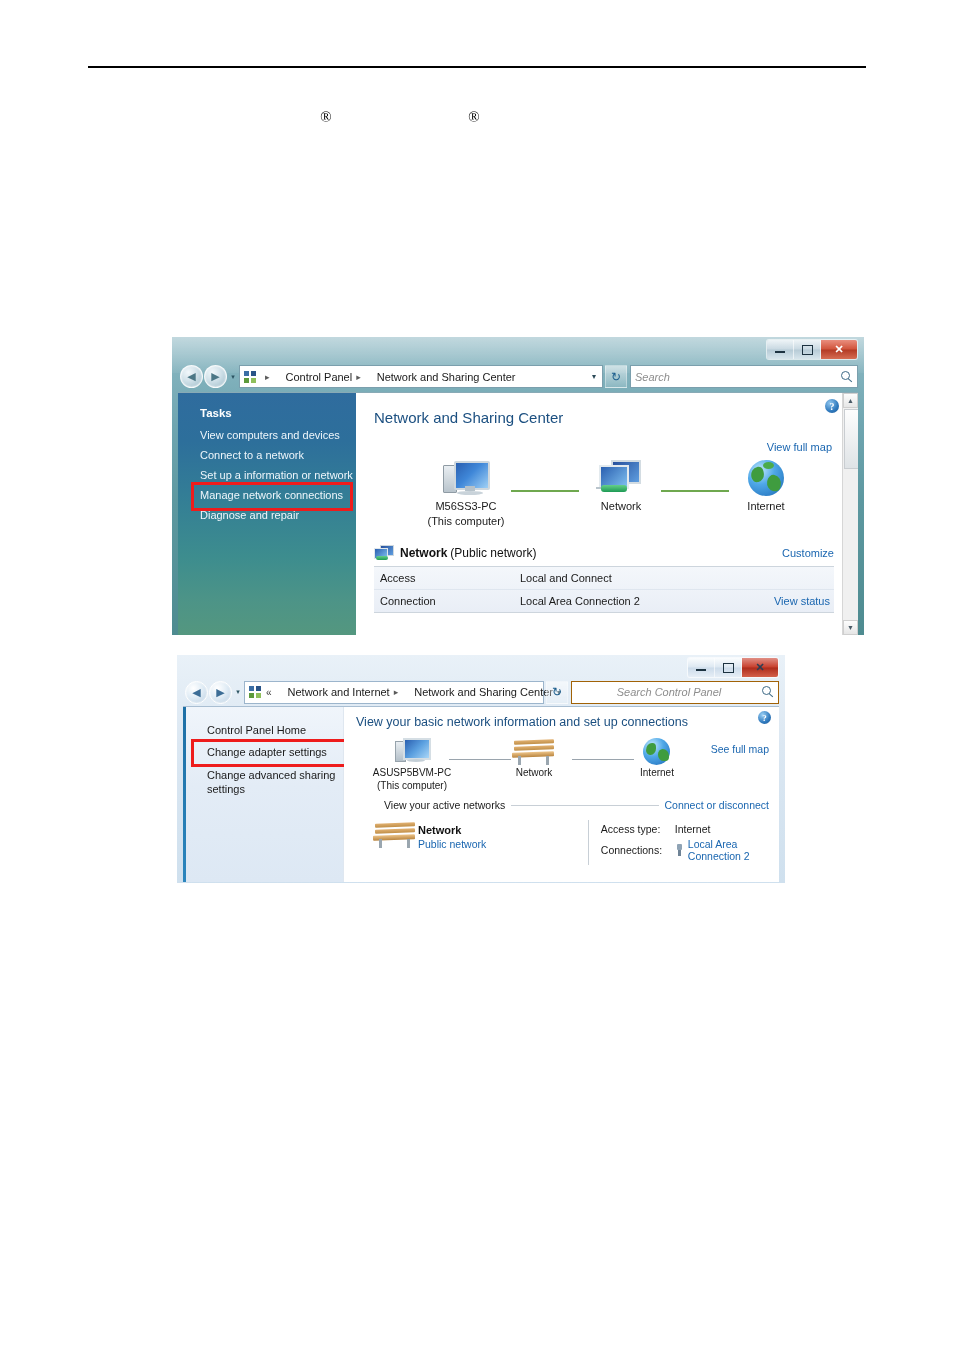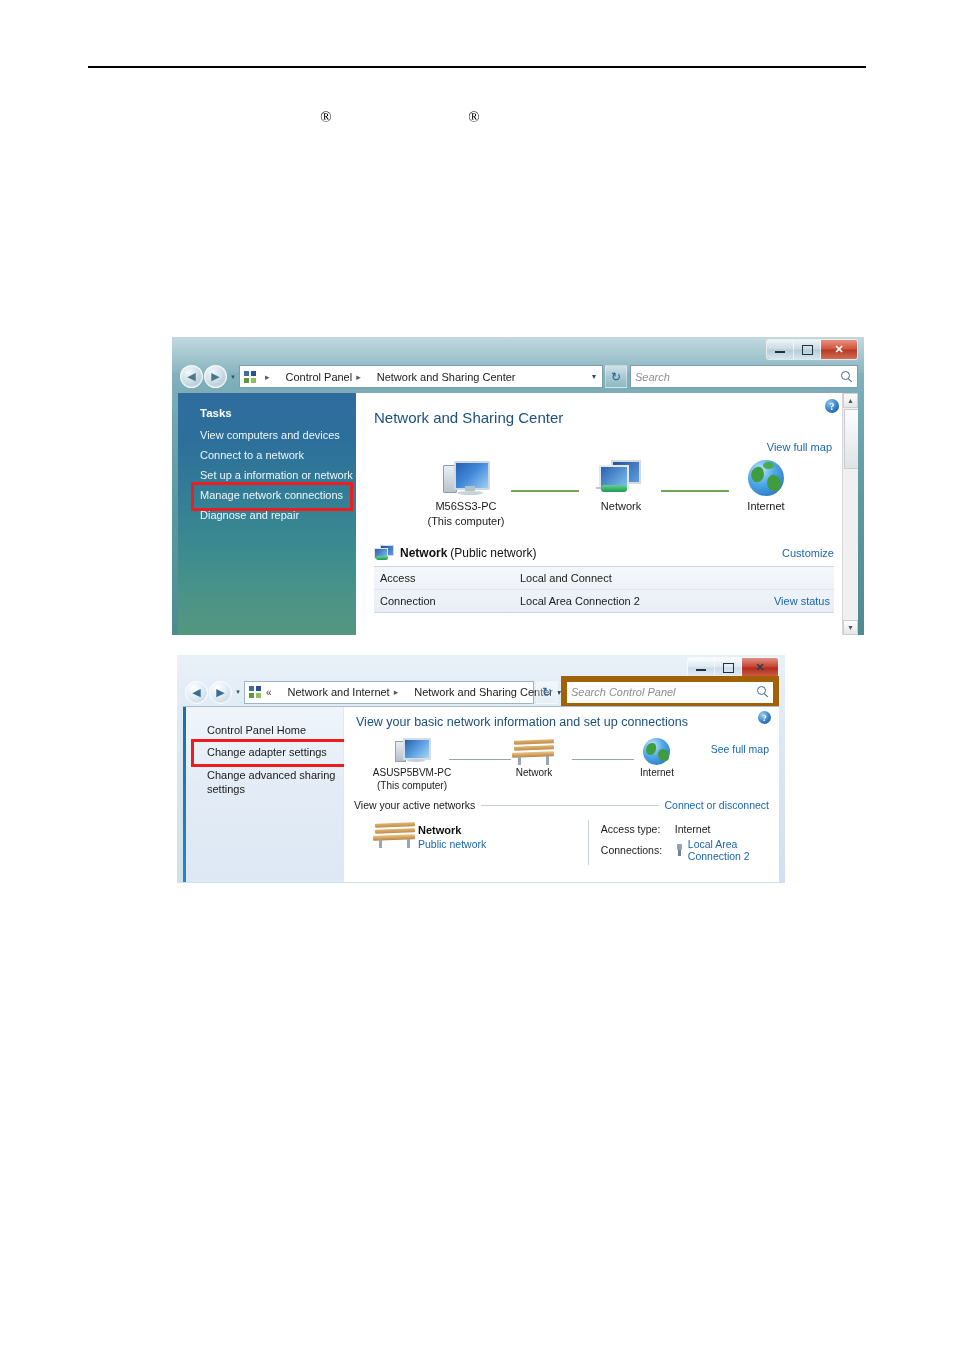--- a/index.html
+++ b/index.html
@@ -443,21 +443,21 @@
   .win2 .wbtn.close {
     background: linear-gradient(180deg,#e08f85 0%,#c8402e 48%,#ad2c1c 52%,#d4604a 100%);
   }
   .win2-addr { position:absolute; left:8px; top:26px; right:6px; height:22px; display:flex; align-items:center; }
   .win2 .navbtn {
     background: radial-gradient(circle at 35% 30%, #ffffff 0%, #e2edf6 45%, #b8cde0 100%);
     border:1px solid #ffffff;
     color:#3c6d96;
   }
   .win2 .addr-field { border:1px solid #9cb5cc; }
-  .win2 .search-field { width: 198px; border:6px solid #a16207; }
+  .win2 .search-field { width: 198px; border:1px solid #a16207;text-align:center; }
   .chev { color:#3a3a3a; font-size:10px; margin-right:4px; }
   .win2-body {
     position:absolute; left:6px; top:51px; right:6px; bottom:1px;
     background:#ffffff; display:flex;
     border-top:1px solid #a9bed2;
   }
   .win2-side {
     width: 160px; flex:none;
     background: linear-gradient(180deg,#f0f5fb 0%,#e3ecf6 45%,#dde8f4 100%);
     border-right: 1px solid #dfe7f0;
@@ -501,21 +501,21 @@
   .ico-bench .lg1{position:absolute;left:6px;top:19px;width:3px;height:9px;background:#9aa6af;}
   .ico-bench .lg2{position:absolute;left:34px;top:19px;width:3px;height:9px;background:#9aa6af;}
   .ico-globe-sm { width:32px; height:30px; margin:0 auto; position:relative; }
   .ico-globe-sm .ball{position:absolute;left:2px;top:1px;width:27px;height:27px;border-radius:50%;background:radial-gradient(circle at 34% 28%, #c7ebfd 0%, #4fa8e8 42%, #1b68b5 100%);}
   .ico-globe-sm .l1{position:absolute;left:5px;top:6px;width:10px;height:12px;background:#3f9c3f;border-radius:60% 35% 55% 40%;}
   .ico-globe-sm .l2{position:absolute;left:17px;top:12px;width:11px;height:12px;background:#3f9c3f;border-radius:45% 60% 35% 55%;}
   .w2-active {
     position:absolute; left:10px; right:10px; top:92px;
     display:flex; align-items:center;
   }
-  .w2-active .t { font-size:10.5px; color:#1a1a1a; white-space:nowrap; }
+  .w2-active .t { font-size:10.5px; color:#1a1a1a; white-space:nowrap;margin-left:30px; }
   .w2-active .rule { flex:1 1 auto; height:1px; background:#c8cfd6; margin:0 6px; }
   .w2-active .a { font-size:10.5px; color:#1a66b0; white-space:nowrap; }
   .w2-netrow {
     position:absolute; left:28px; right:10px; top:113px;
     display:flex; align-items:flex-start;
   }
   .w2-netrow .icwrap { width:46px; flex:none; }
   .w2-netrow .names { width:170px; flex:none; padding-top:4px;}
   .w2-netrow .names .n1 { font-size:11px; font-weight:bold; color:#111; }
   .w2-netrow .names .n2 { font-size:10.5px; color:#1a66b0; margin-top:2px;}

